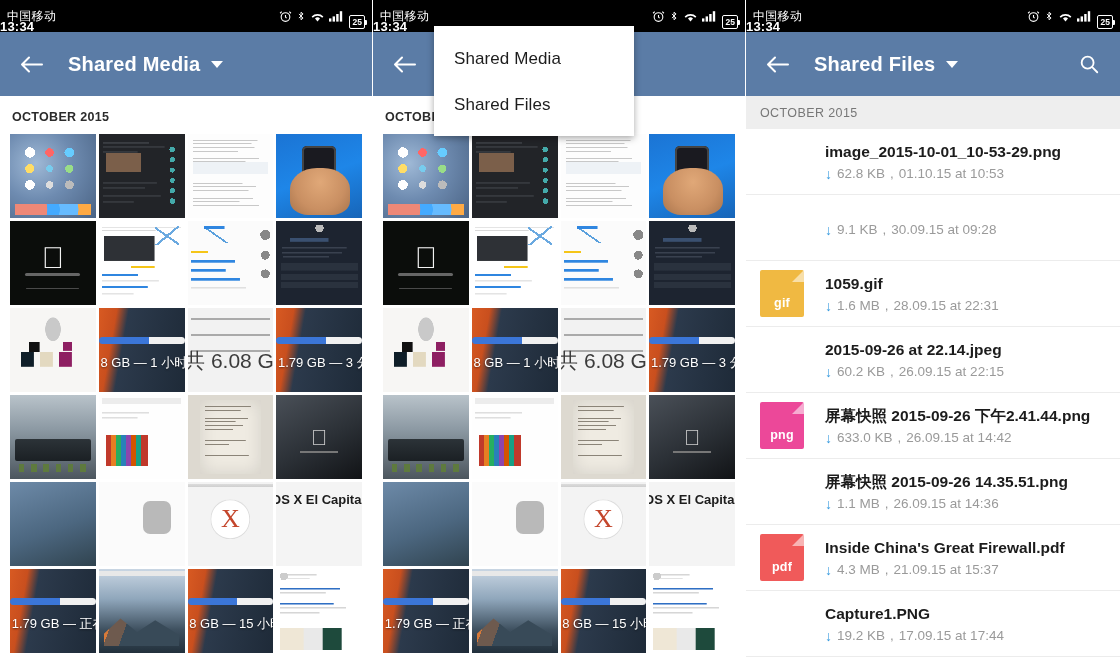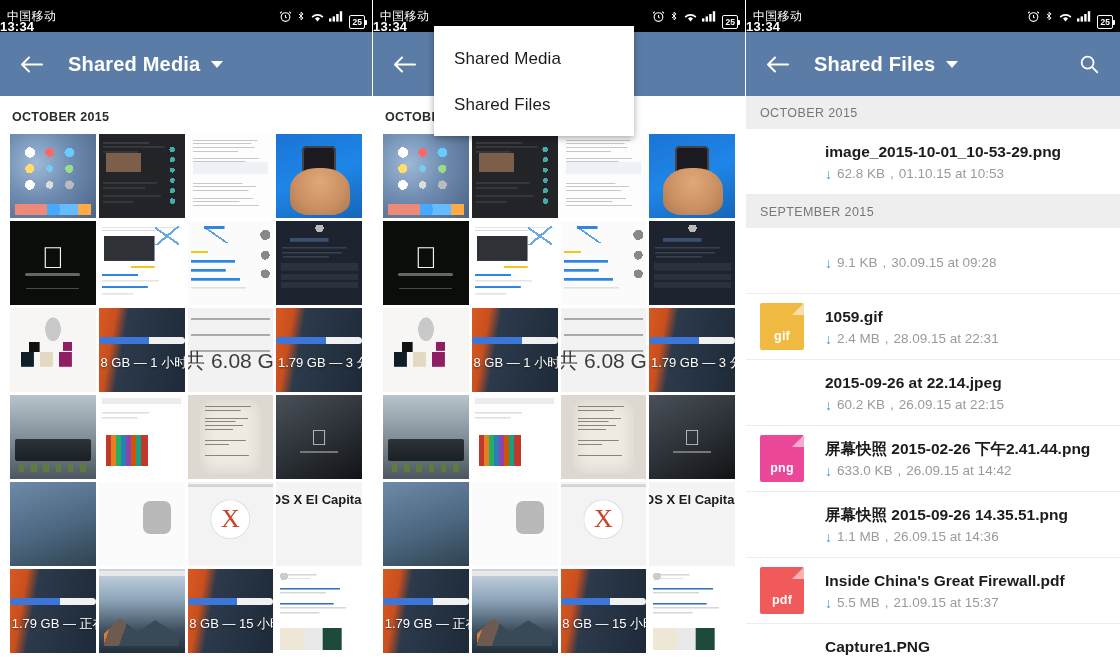--- a/index.html
+++ b/index.html
@@ -660,21 +660,20 @@
         <span class="file-name">image_2015-10-01_10-53-29.png</span>
         <span class="file-sub">
           <span class="dl-arrow">↓</span>
           <span>62.8 KB</span>
             <span>,</span>
           <span>01.10.15 at 10:53</span>
         </span>
       </span>
     </div>
 
-    <div class="file-section">SEPTEMBER 2015</div>
 
     <div class="file-row">
       <span class="file-thumb"><span class="th-dark"></span></span>
       <span class="file-meta">
         <span class="file-sub">
           <span class="dl-arrow">↓</span>
           <span>9.1 KB</span>
             <span>,</span>
           <span>30.09.15 at 09:28</span>
         </span>
@@ -682,21 +681,21 @@
     </div>
 
     <div class="file-row">
       <span class="file-thumb">
         <span class="ficon" style="background:#f0b942">gif</span>
       </span>
       <span class="file-meta">
         <span class="file-name">1059.gif</span>
         <span class="file-sub">
           <span class="dl-arrow">↓</span>
-          <span>2.4 MB</span>
+          <span>1.6 MB</span>
             <span>,</span>
           <span>28.09.15 at 22:31</span>
         </span>
       </span>
     </div>
 
     <div class="file-row">
       <span class="file-thumb"><span class="th-chart"></span></span>
       <span class="file-meta">
         <span class="file-name">2015-09-26 at 22.14.jpeg</span>
@@ -707,21 +706,21 @@
           <span>26.09.15 at 22:15</span>
         </span>
       </span>
     </div>
 
     <div class="file-row">
       <span class="file-thumb">
         <span class="ficon" style="background:#ec4899">png</span>
       </span>
       <span class="file-meta">
-        <span class="file-name">屏幕快照 2015-02-26 下午2.41.44.png</span>
+        <span class="file-name">屏幕快照 2015-09-26 下午2.41.44.png</span>
         <span class="file-sub">
           <span class="dl-arrow">↓</span>
           <span>633.0 KB</span>
             <span>,</span>
           <span>26.09.15 at 14:42</span>
         </span>
       </span>
     </div>
 
     <div class="file-row">
@@ -738,21 +737,21 @@
     </div>
 
     <div class="file-row">
       <span class="file-thumb">
         <span class="ficon" style="background:#f05a5a">pdf</span>
       </span>
       <span class="file-meta">
         <span class="file-name">Inside China's Great Firewall.pdf</span>
         <span class="file-sub">
           <span class="dl-arrow">↓</span>
-          <span>5.5 MB</span>
+          <span>4.3 MB</span>
             <span>,</span>
           <span>21.09.15 at 15:37</span>
         </span>
       </span>
     </div>
 
     <div class="file-row">
       <span class="file-thumb"><span class="th-redchart"></span></span>
       <span class="file-meta">
         <span class="file-name">Capture1.PNG</span>

